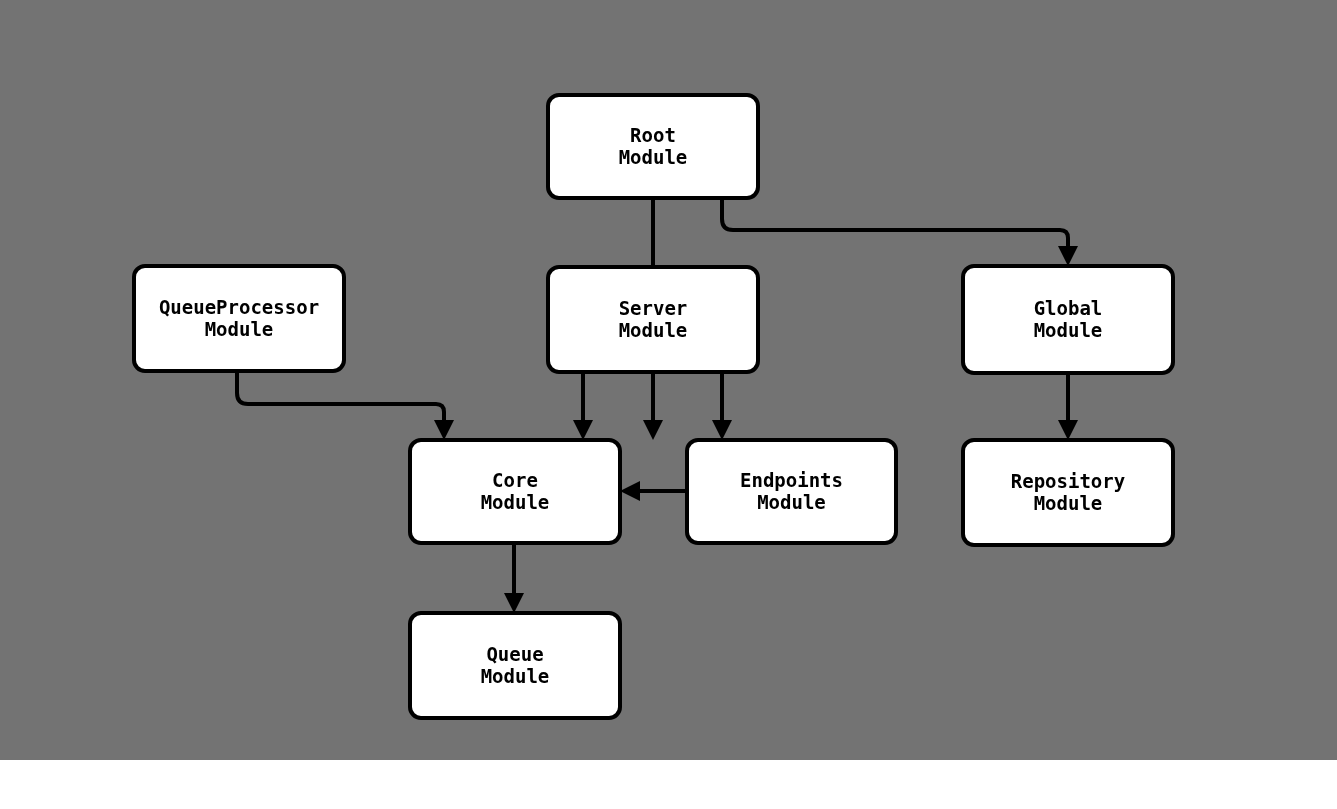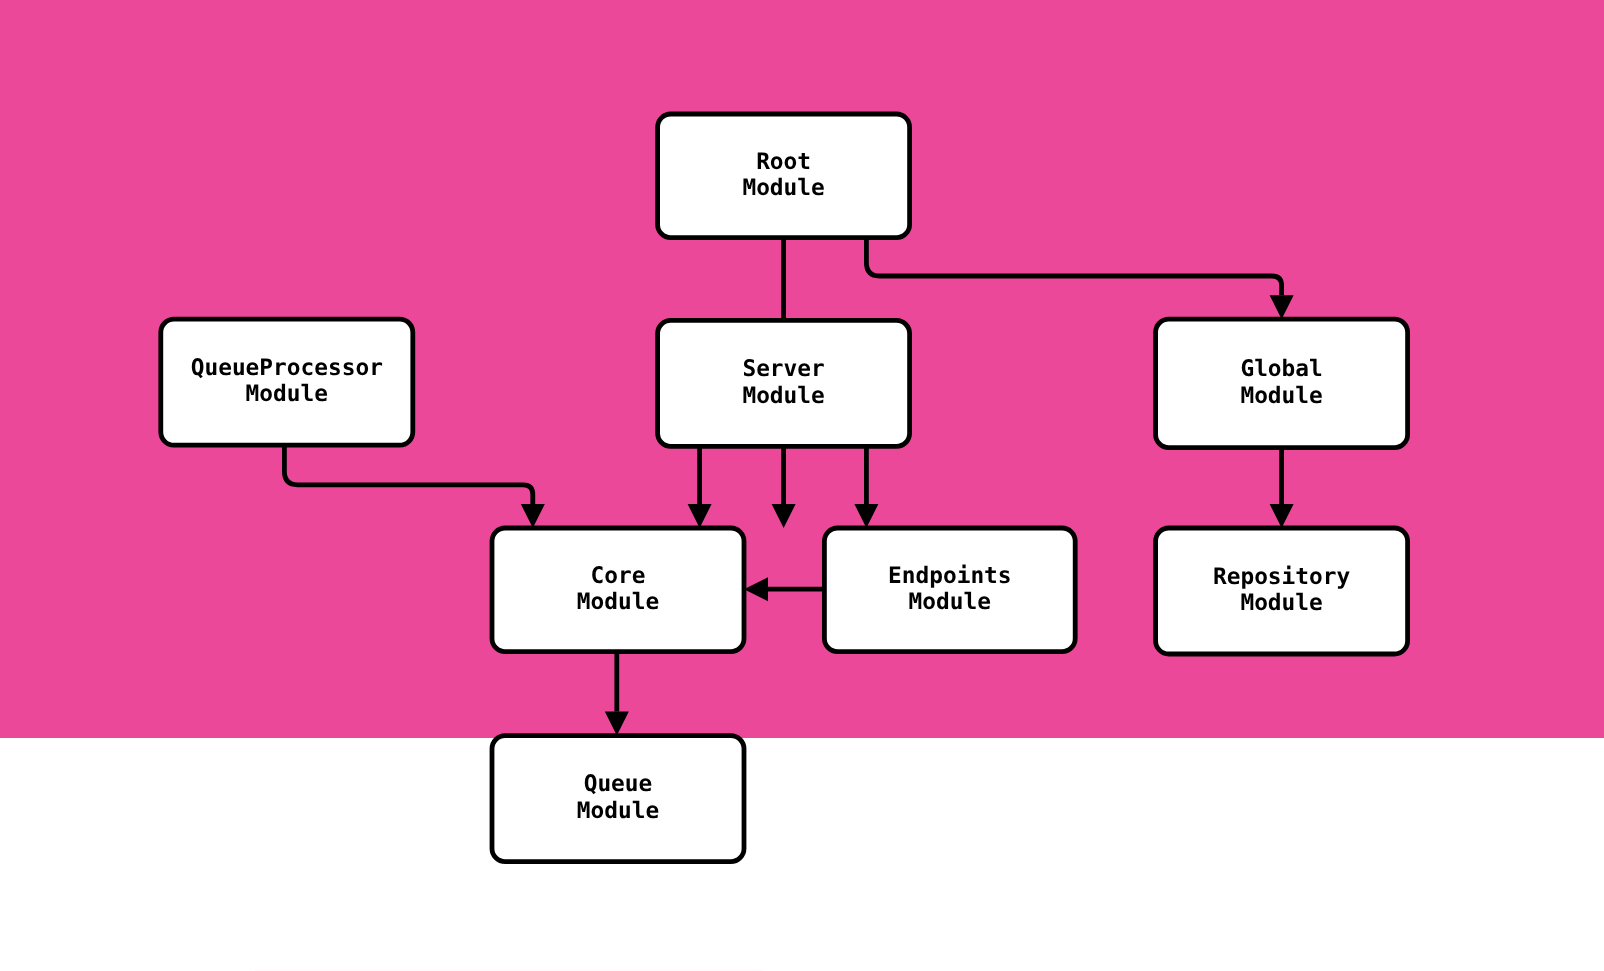--- a/index.html
+++ b/index.html
@@ -10,22 +10,22 @@
   }
   body {
     width: 1337px;
     height: 809px;
     font-family: "DejaVu Sans Mono", "Liberation Mono", monospace;
     overflow: hidden;
   }
   #diagram-canvas {
     position: relative;
     width: 1337px;
-    height: 615px;
-    background: #ec4899;
+    height: 760px;
+    background: #737373;
   }
   svg#graph {
     position: absolute;
     top: 0;
     left: 0;
     width: 1337px;
     height: 809px;
     display: block;
   }
   .node-box {

